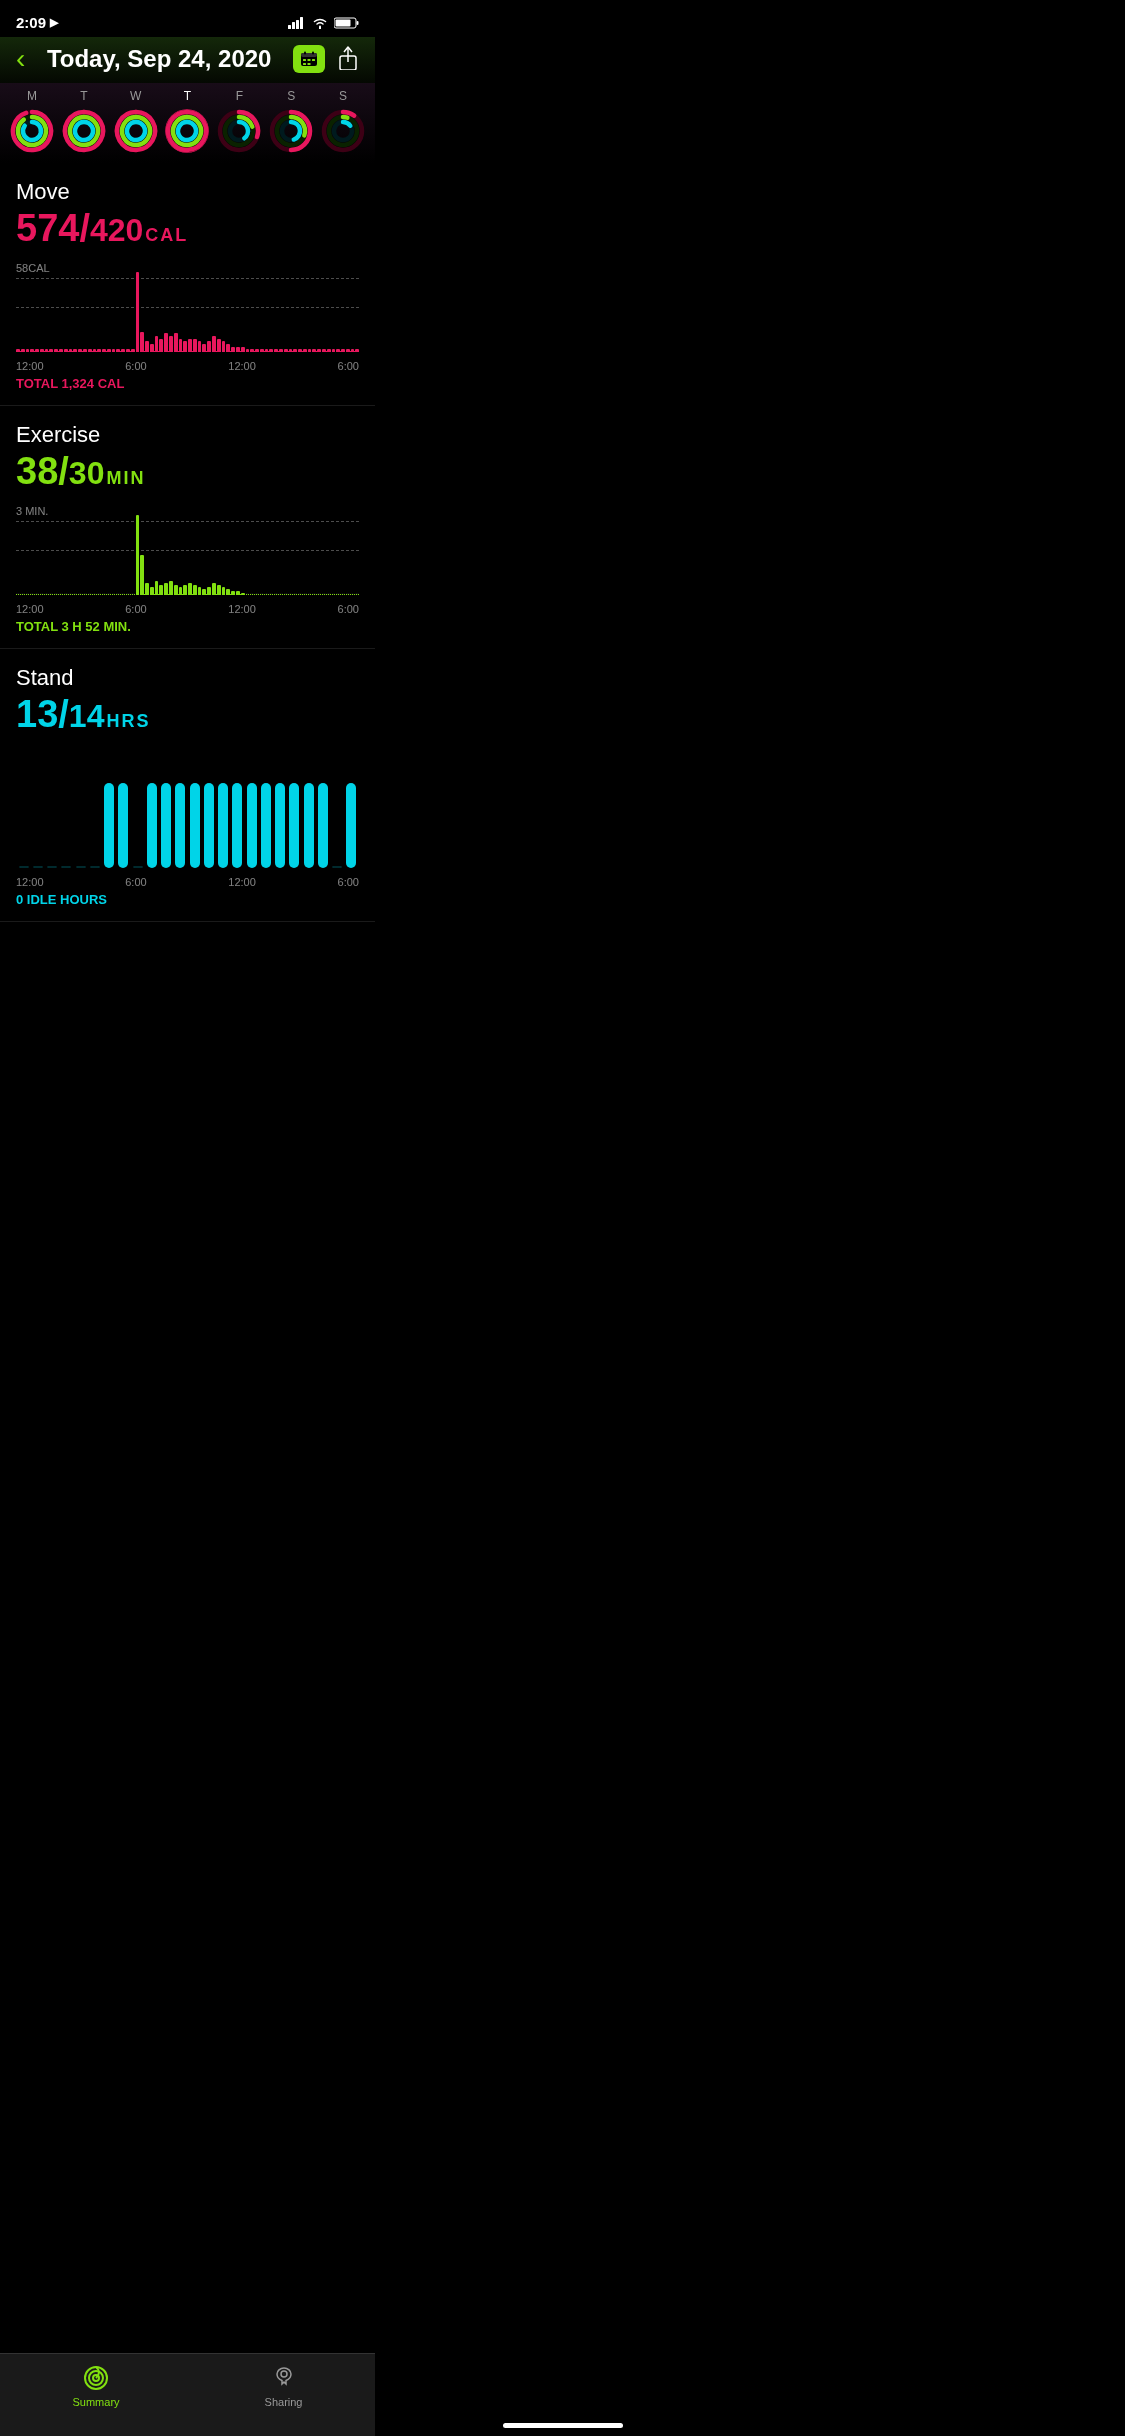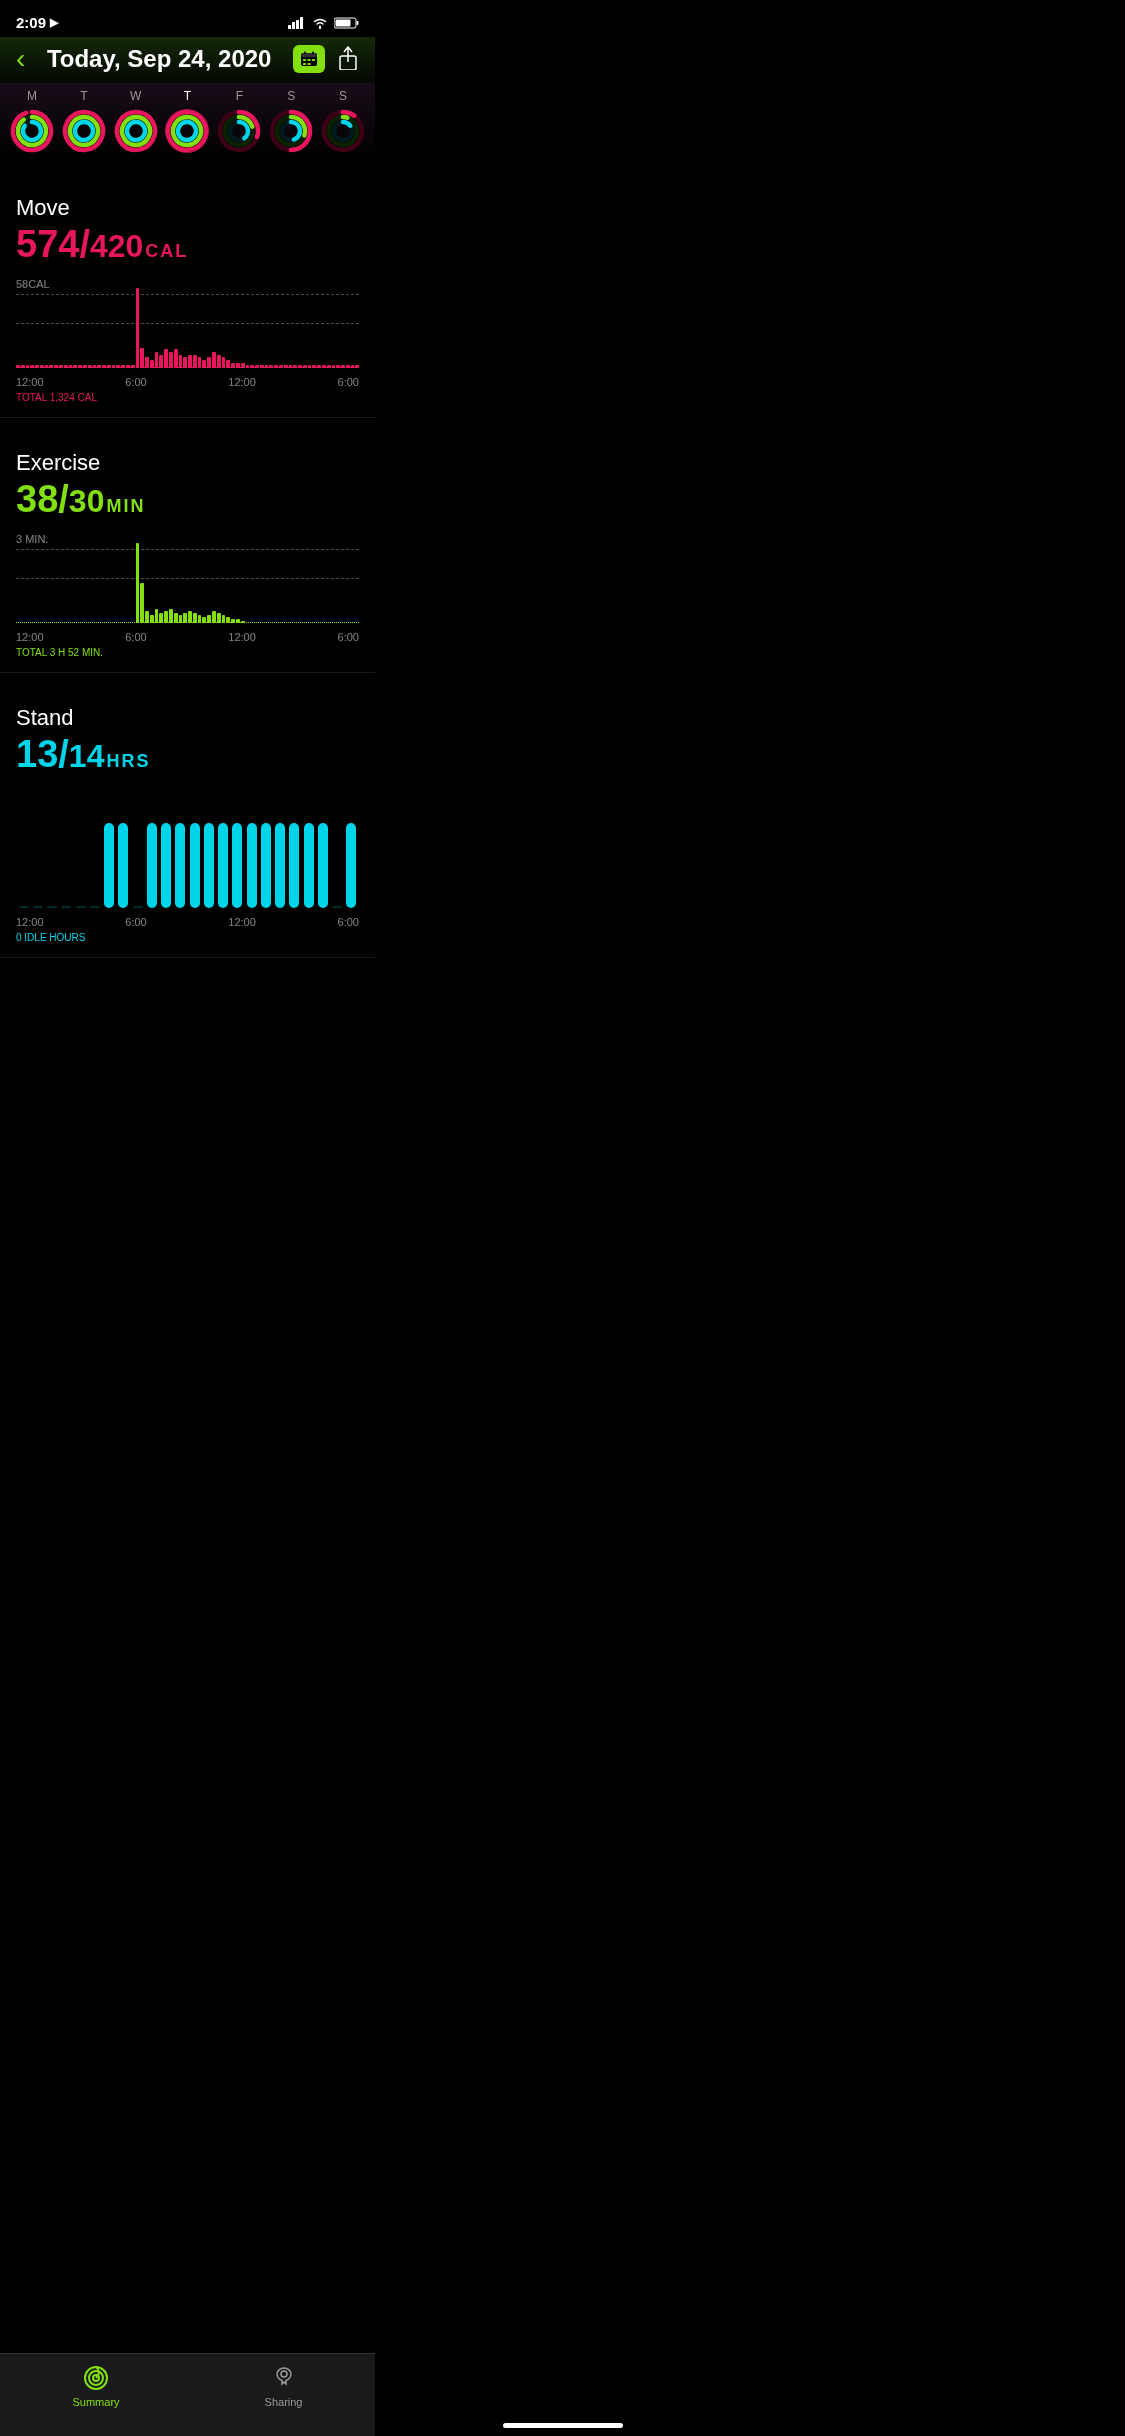--- a/index.html
+++ b/index.html
@@ -84,21 +84,20 @@
       padding: 16px 16px 0;
       border-bottom: 1px solid #1a1a1a;
       margin-bottom: 0;
     }
 
     .section-title {
       font-size: 22px;
       font-weight: 300;
       color: #fff;
       margin-bottom: 2px;
-      margin-top: 16px;
     }
 
     .section-value {
       font-size: 38px;
       font-weight: 700;
       margin-bottom: 12px;
       display: flex;
       align-items: baseline;
       gap: 0;
     }
@@ -163,22 +162,22 @@
       display: flex;
       justify-content: space-between;
       padding: 4px 0 4px;
     }
     .time-label {
       font-size: 11px;
       color: rgba(255,255,255,0.5);
     }
 
     .total-label {
-      font-size: 10px;
-      font-weight: 400;
+      font-size: 13px;
+      font-weight: 700;
       padding-bottom: 14px;
     }
 
     
     .stand-chart {
       height: 120px;
       position: relative;
       margin-bottom: 4px;
     }
     .stand-bars {

